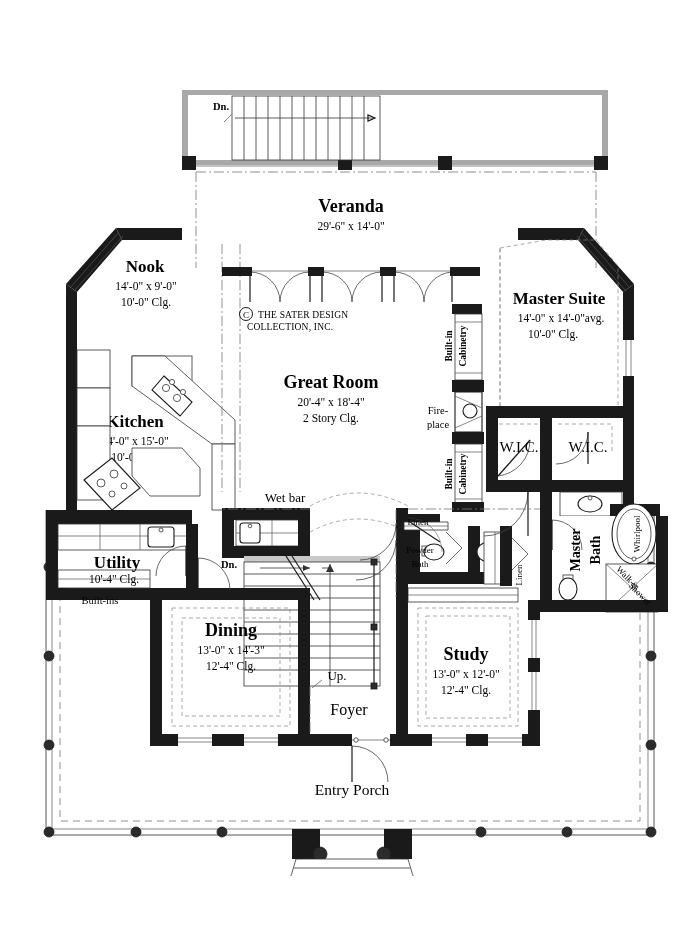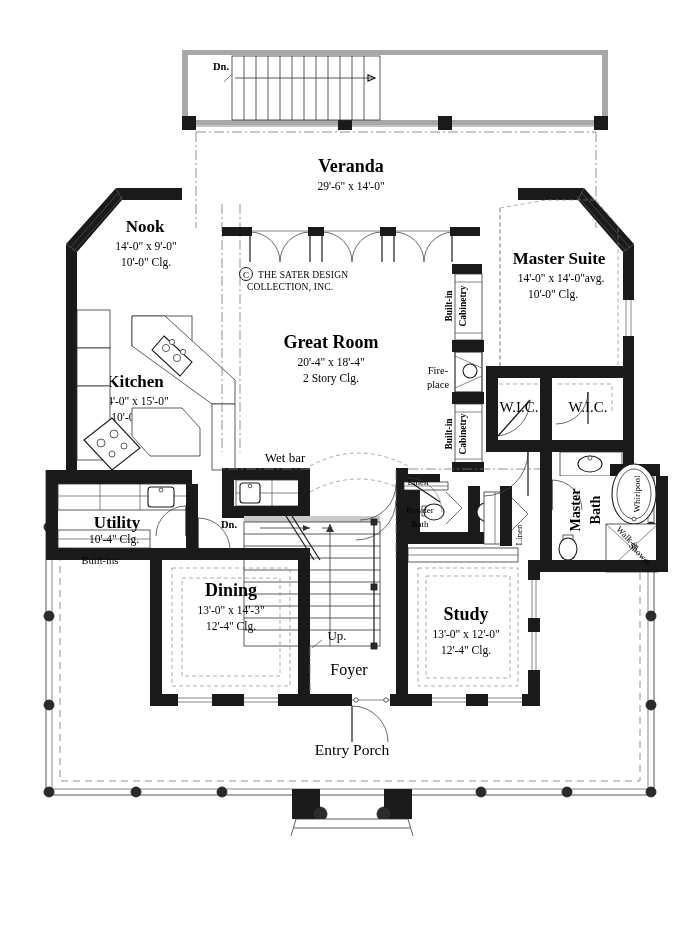--- a/index.html
+++ b/index.html
@@ -8,20 +8,21 @@
     padding: 0;
     background: #ffffff;
   }
   #plan-root {
     position: relative;
     width: 700px;
     height: 836px;
     background: #4d7c0f;
     font-family: "Liberation Serif", "DejaVu Serif", serif;
     overflow: hidden;
+    margin-top: 40px;
   }
   svg#floorplan {
     display: block;
     width: 700px;
     height: 926px;
   }
   
   .wall-heavy { fill: #1a1a1a; stroke: none; }
   .wall-line  { fill: none; stroke: #1a1a1a; stroke-width: 1.2; }
   .wall-thin  { fill: none; stroke: #444; stroke-width: 0.9; }

